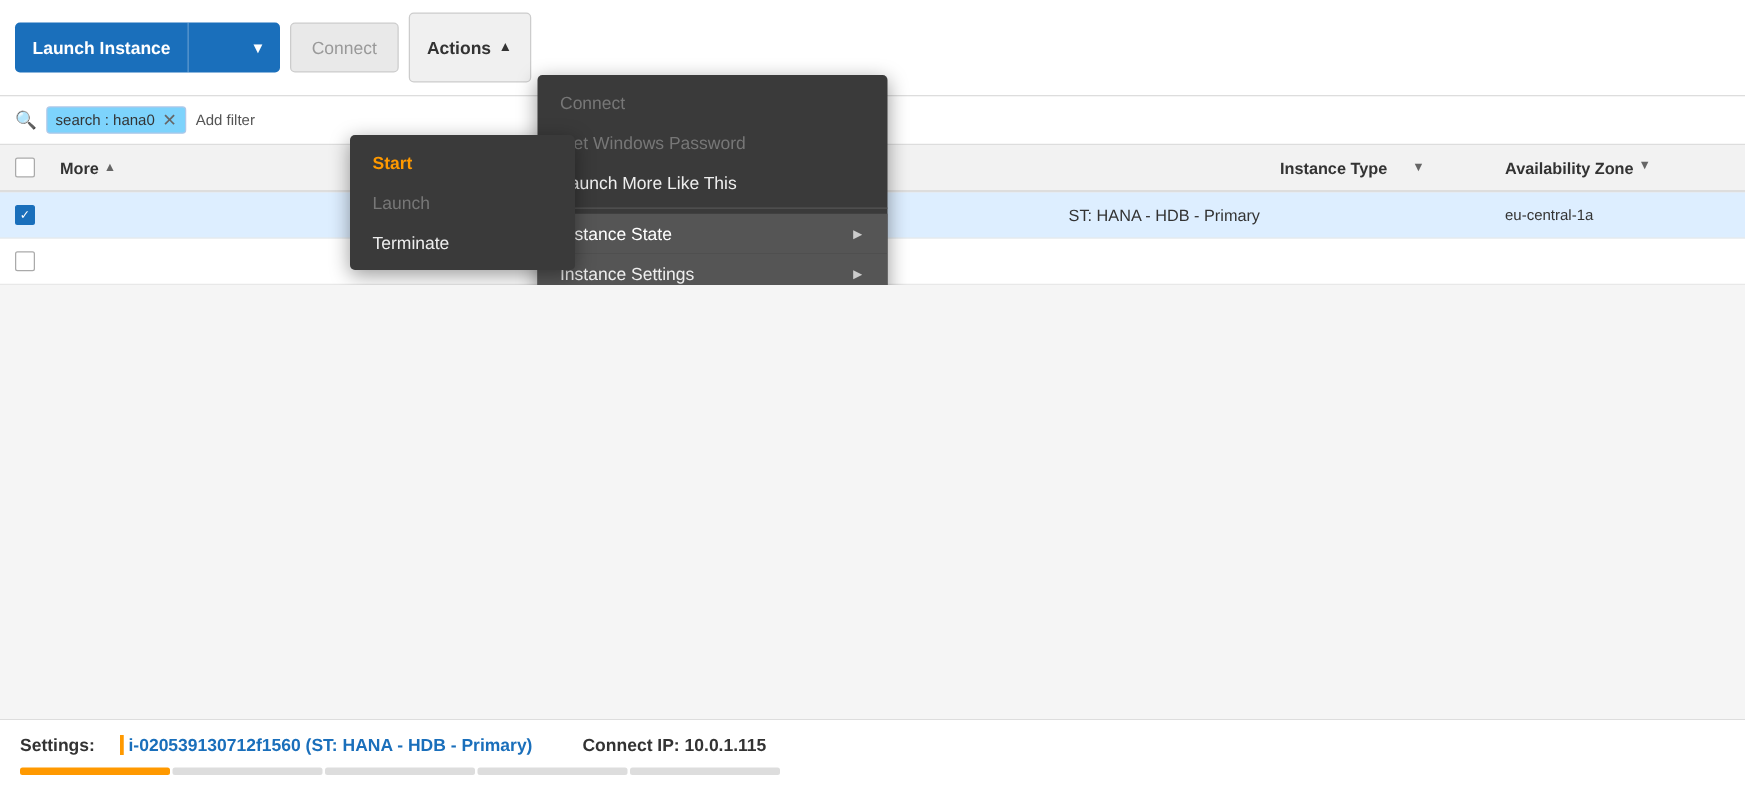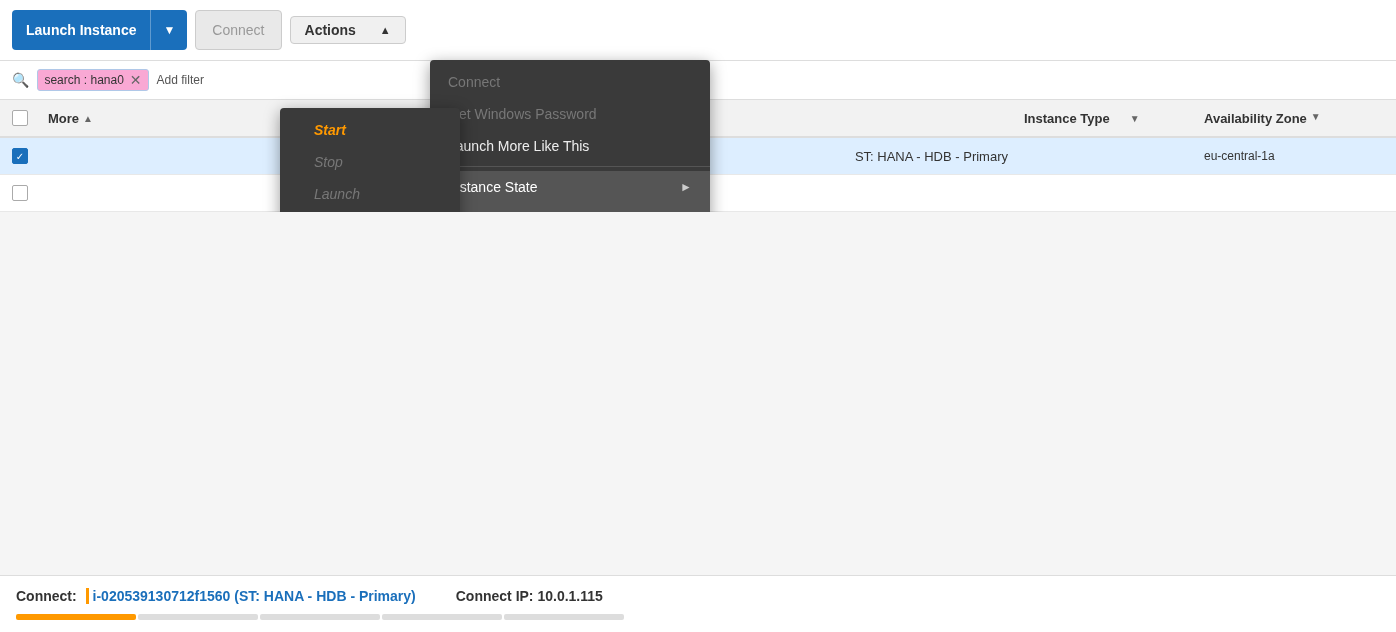--- a/index.html
+++ b/index.html
@@ -27,20 +27,21 @@
       align-items: center;
       background: #1a6fbb;
       color: #fff;
       border: none;
       border-radius: 4px;
       font-size: 14px;
       font-weight: bold;
       cursor: pointer;
       height: 40px;
       overflow: hidden;
+      gap: 37px;
     }
     .btn-launch-text {
       padding: 0 14px;
       height: 100%;
       display: flex;
       align-items: center;
       border-right: 1px solid rgba(255,255,255,0.3);
     }
     .btn-launch-arrow {
       padding: 0 12px;
@@ -55,51 +56,51 @@
       padding: 0 16px;
       background: #e9e9e9;
       border: 1px solid #ccc;
       border-radius: 4px;
       font-size: 14px;
       color: #999;
       cursor: default;
     }
 
     .btn-actions {
-      height: 28px;
+      height: 56px;
       padding: 0 14px;
       background: #f0f0f0;
       border: 1px solid #ccc;
       border-radius: 4px;
       font-size: 14px;
       font-weight: bold;
       color: #333;
       cursor: pointer;
       display: flex;
       align-items: center;
-      gap: 24px;
+      gap: 6px;
     }
 
     
     .search-bar {
       display: flex;
       align-items: center;
       padding: 8px 12px;
       background: #fff;
       border-bottom: 1px solid #ddd;
       gap: 8px;
     }
     .search-icon-wrap {
       color: #888;
       font-size: 14px;
     }
     .search-tag {
       display: flex;
       align-items: center;
-      background: #f9a8d4;
+      background: #7dd3fc;
       border: 1px solid #b0c8e8;
       border-radius: 3px;
       padding: 2px 6px;
       font-size: 12px;
       gap: 6px;
     }
     .search-tag-close {
       color: #666;
       cursor: pointer;
       font-size: 14px;
@@ -217,21 +218,21 @@
     }
     .footer-instance-id {
       font-size: 14px;
       font-weight: bold;
       color: #333;
     }
     .footer-instance-id span.id-link {
       color: #1a6fbb;
       border-left: 3px solid #f90;
       padding-left: 4px;
-      margin-left: 5px;
+      margin-left: 16px;
     }
     .footer-row {
       display: flex;
       align-items: center;
       gap: 40px;
     }
     .footer-ip {
       font-size: 14px;
       font-weight: bold;
     }
@@ -297,23 +298,22 @@
 
     
     .submenu {
       position: absolute;
       left: 280px;
       top: 108px;
       background: #3a3a3a;
       border-radius: 4px;
       min-width: 180px;
       z-index: 21;
-      padding: 6px 16px;
+      padding: 6px 0;
       box-shadow: 0 4px 16px rgba(0,0,0,0.4);
-      font-style: italic;
     }
     .submenu-item {
       padding: 8px 18px;
       color: #ccc;
       cursor: pointer;
       font-size: 14px;
     }
     .submenu-item.orange {
       color: #f90;
       font-weight: bold;
@@ -367,23 +367,20 @@
       <span>CloudWatch Monitoring</span>
       <span class="arrow">►</span>
     </div>
   </div>
 
   <div class="submenu">
     <div class="submenu-item orange">
       <span>Start</span>
     </div>
     <div class="submenu-item disabled">
-      <span>Stop</span>
-    </div>
-    <div class="submenu-item disabled">
       <span>Launch</span>
     </div>
     <div class="submenu-item" style="color:#eee;">
       <span>Terminate</span>
     </div>
   </div>
 </div>
 
 <div class="search-bar">
   <span class="search-icon-wrap">🔍</span>
@@ -424,21 +421,21 @@
 <div class="table-row">
   <div class="td-check">
     <div class="checkbox"></div>
   </div>
   <div class="td-instance-type"></div>
 </div>
 
 <div class="footer">
   <div class="footer-row">
     <div class="footer-instance-id">
-      <span>Connect:</span>
+      <span>Settings:</span>
       <span class="id-link">i-020539130712f1560 (ST: HANA - HDB - Primary)</span>
     </div>
     <div class="footer-ip">
       <span>Connect IP:</span>
       <span>10.0.1.115</span>
     </div>
   </div>
   <div class="footer-tabs">
     <div class="footer-tab"></div>
     <div class="footer-tab inactive"></div>

